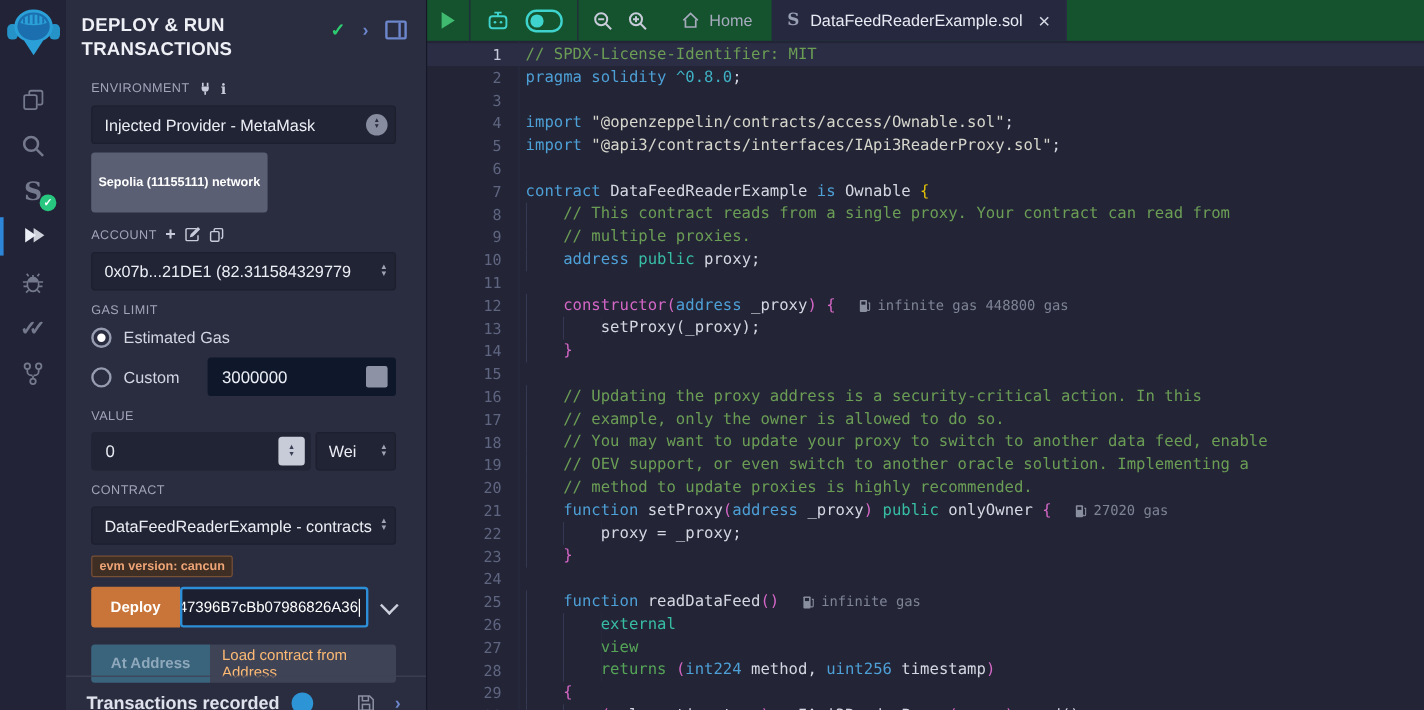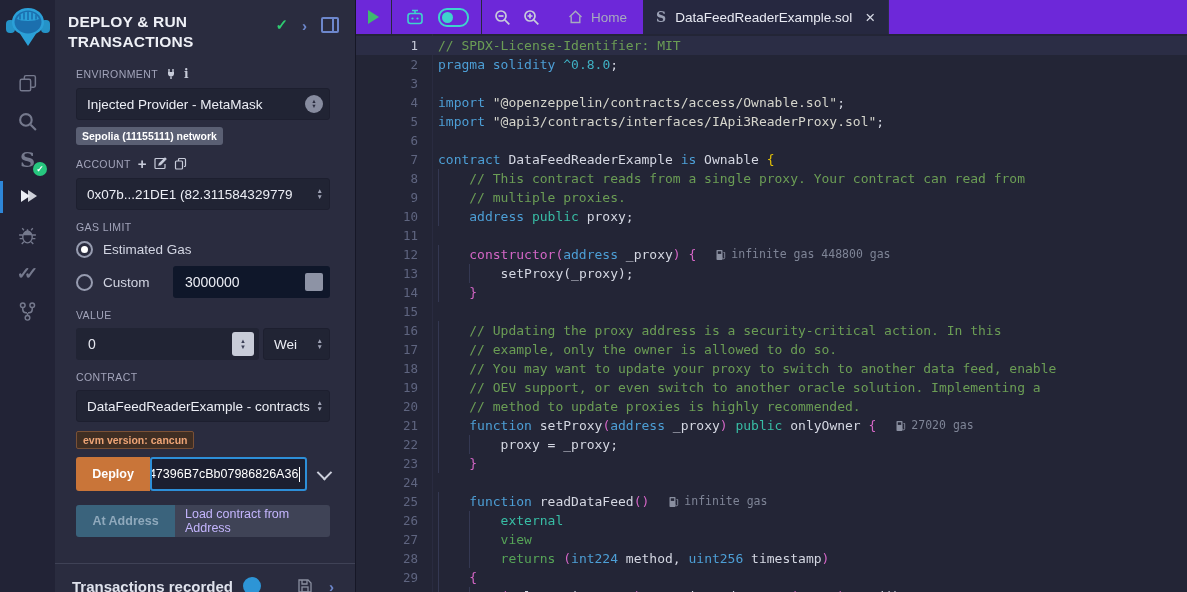--- a/index.html
+++ b/index.html
@@ -28,49 +28,49 @@
 
   .sect{margin:0 25px 0 21px;}
   .label{font-size:10.5px;color:#a2a4ba;letter-spacing:.4px;display:flex;gap:7px;align-items:center;margin:11px 0 7px;}
   .label .ic{color:#c8ccda;display:inline-flex;}
   .i-info{font-weight:bold;font-size:12px;font-family:"DejaVu Serif",serif;}
   .i-plus{font-size:15px;font-weight:bold;line-height:1;}
   .select{height:30px;background:#212434;border:1px solid #1d1f2f;border-radius:3px;display:flex;align-items:center;padding:0 6px 0 10px;font-size:13.5px;color:#eceef5;cursor:pointer;}
   .select .txt{flex:1;white-space:nowrap;overflow:hidden;}
   .updown{display:flex;flex-direction:column;align-items:center;font-size:6.5px;line-height:6px;color:#9fa3b5;margin-left:5px;flex:none;}
   .circ{width:18px;height:18px;border-radius:50%;background:#878c9f;color:#2a2c3f;display:flex;flex-direction:column;align-items:center;justify-content:center;font-size:5.5px;line-height:5px;margin-left:5px;flex:none;}
-  .badge-net{display:inline-block;background:#5a5f73;color:#fff;font-size:10.5px;font-weight:bold;padding:3px 6px;border-radius:3px;margin:7px 0 0;}
+  .badge-net{display:inline-block;background:#5a5f73;color:#fff;font-size:10.5px;font-weight:bold;padding:19px 6px;border-radius:3px;margin:7px 0 0;}
   .radio-row{display:flex;align-items:center;gap:10px;margin:8px 0;font-size:13.5px;color:#d2d5e2;}
   .radio{width:17px;height:17px;border:2px solid #979cb0;border-radius:50%;position:relative;flex:none;box-sizing:border-box;cursor:pointer;}
   .radio.sel::after{content:'';position:absolute;inset:3px;background:#fff;border-radius:50%;}
   .gas-input{margin-left:auto;width:157px;height:32px;background:#0f172a;border-radius:3px;display:flex;align-items:center;padding:0 7px 0 12px;font-size:14px;color:#eceef5;box-sizing:border-box;}
   .gas-input .sq{margin-left:auto;width:18px;height:18px;background:#8d93a5;border-radius:2px;}
   .value-row{display:flex;gap:4px;}
   .value-input{width:183px;height:32px;background:#212434;border-radius:3px;display:flex;align-items:center;padding:0 5px 0 12px;font-size:14px;box-sizing:border-box;}
   .num-stepper{margin-left:auto;width:22px;height:24px;background:#c8ccd8;border-radius:3px;color:#3a3f55;display:flex;flex-direction:column;align-items:center;justify-content:center;font-size:6px;line-height:6px;cursor:pointer;}
   .wei-select{width:67px;box-sizing:border-box;height:32px;}
   .badge-evm{display:inline-block;background:#3f2e23;color:#eda476;border:1px solid #7a5136;font-size:10.5px;font-weight:bold;padding:2px 6px;border-radius:2px;margin:9px 0 2px;}
   .deploy-row{display:flex;align-items:center;margin:6px 0 10px;}
   .deploy-btn{width:74px;height:34px;background:#c97539;color:#fff;font-weight:bold;font-size:12.5px;border-radius:3px 0 0 3px;display:flex;align-items:center;justify-content:center;cursor:pointer;flex:none;}
   .deploy-input{width:163px;height:34px;background:#1c1f30;border:2px solid #2d8fd8;border-radius:3px;display:flex;align-items:center;justify-content:flex-end;padding:0 5px;font-size:12.5px;color:#fff;box-sizing:border-box;white-space:nowrap;overflow:hidden;}
   .caret{width:1px;height:15px;background:#fff;margin-left:1px;flex:none;}
   .chev-down{width:9px;height:9px;border-right:2px solid #cdd0dc;border-bottom:2px solid #cdd0dc;transform:rotate(45deg);margin:-4px 0 0 12px;cursor:pointer;}
   .pub-row{display:flex;align-items:center;gap:10px;margin:10px 0 16px;font-size:13.5px;color:#cdd0dc;}
   .checkbox{width:16px;height:16px;border:1.5px solid #5a5f75;border-radius:3px;background:#23263a;box-sizing:border-box;cursor:pointer;}
   .ataddr-row{display:flex;margin-top:14px;}
   .ataddr-btn{width:99px;height:32px;background:#3a637c;color:#8fa9bc;font-weight:bold;font-size:12.5px;border-radius:3px 0 0 3px;display:flex;align-items:center;justify-content:center;flex:none;cursor:pointer;}
-  .ataddr-input{flex:1;height:32px;background:#3f4356;color:#c4b5fd;font-size:12.5px;display:flex;align-items:center;padding:0 10px;border-radius:0 3px 3px 0;}
+  .ataddr-input{flex:1;height:32px;background:#3f4356;color:#fdba74;font-size:12.5px;display:flex;align-items:center;padding:0 10px;border-radius:0 3px 3px 0;}
   .tx-section{position:absolute;left:0;right:0;top:563px;border-top:1px solid #3f4256;padding:13px 21px 0 17px;display:flex;align-items:center;}
   .tx-title{font-size:15px;font-weight:bold;color:#dfe2ec;}
   .tx-badge{width:18px;height:18px;border-radius:50%;background:#2d95d6;margin-left:10px;flex:none;}
   .tx-icons{margin-left:auto;display:flex;align-items:center;gap:16px;}
 
   
   .editor{flex:1;min-width:0;background:#232536;display:flex;flex-direction:column;border-left:1px solid #161726;}
-  .toolbar{height:34px;flex:none;background:#6d28d9;display:flex;align-items:stretch;}
+  .toolbar{height:34px;flex:none;background:#14532d;display:flex;align-items:stretch;}
   .tb-seg{display:flex;align-items:center;padding:0 12px;gap:12px;border-right:1px solid #262840;}
   .tb-seg.noborder{border-right:none;}
   .play{width:0;height:0;border-left:11px solid #3fba6f;border-top:7px solid transparent;border-bottom:7px solid transparent;cursor:pointer;}
   .toggle{width:27px;height:15px;border:2px solid #3ed3cd;border-radius:9px;position:relative;box-sizing:content-box;cursor:pointer;}
   .toggle::after{content:'';position:absolute;left:2px;top:2px;width:11px;height:11px;border-radius:50%;background:#3ed3cd;}
   .home-tab{display:flex;align-items:center;gap:8px;padding:0 16px;color:#a7abbe;font-size:13.5px;cursor:pointer;}
   .file-tab{display:flex;align-items:center;gap:9px;padding:0 13px;background:#262840;color:#e8eaf3;font-size:13.5px;border-right:1px solid #2c2e48;cursor:pointer;}
   .sol-glyph{color:#9aa0b4;font-weight:bold;font-size:14px;font-family:"DejaVu Serif",serif;}
   .tab-close{color:#d6d9e4;font-size:17px;line-height:1;margin-left:4px;cursor:pointer;}
   .tb-fill{flex:1;}

